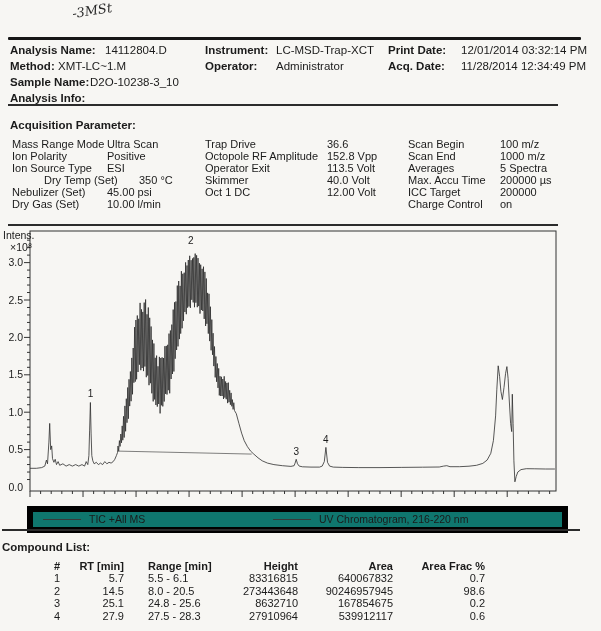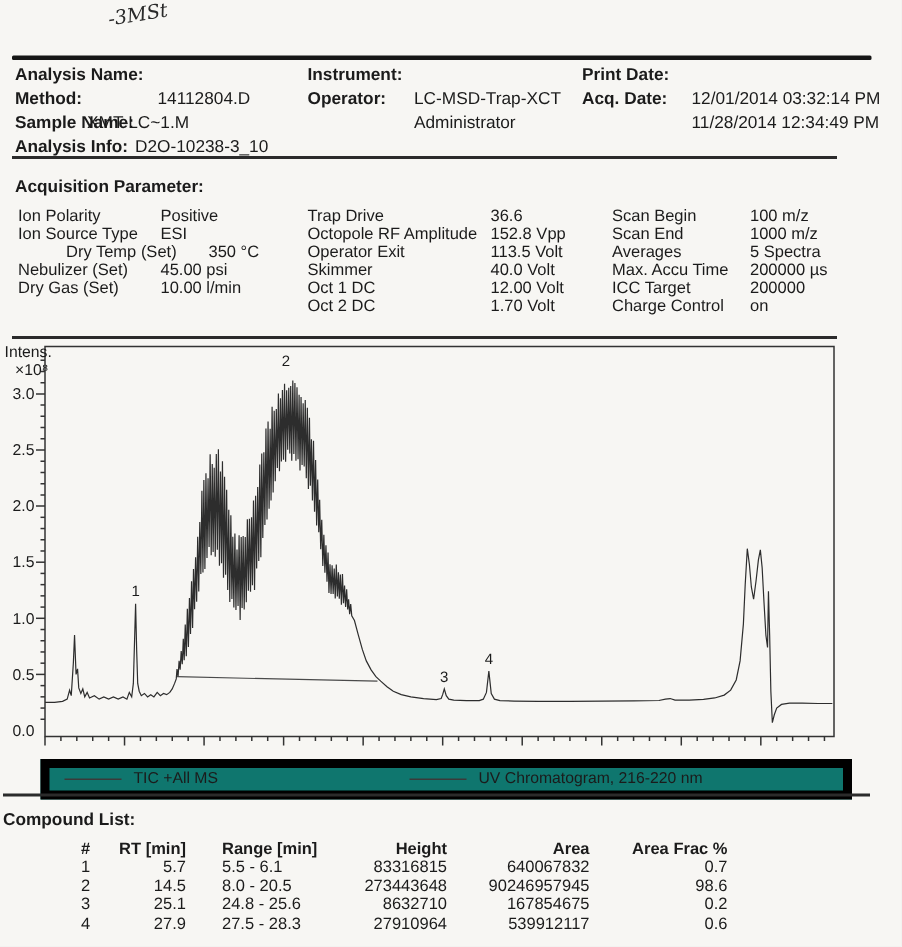--- a/index.html
+++ b/index.html
@@ -6,21 +6,21 @@
   body{background:#e8e8e6;font-family:"Liberation Sans", sans-serif;}
   .page{position:relative;width:601px;height:631px;background:#f7f6f3;overflow:hidden;color:#1b1b1b;}
 
   .hand-note{position:absolute;left:72px;top:3px;transform:rotate(-9deg);
     font-family:"DejaVu Serif", serif;font-style:italic;font-size:13px;color:#2a2a2a;}
   .title{position:absolute;top:6px;left:0;width:100%;text-align:center;
     font-size:21px;letter-spacing:0.2px;color:#111;}
   .title-rule{position:absolute;top:37px;left:8px;width:573px;height:3px;background:#161616;border-radius:1px;}
 
   .lbl{font-weight:bold;font-size:11.5px;}
-  .val{font-size:11.5px;margin-top:16px;}
+  .val{font-size:11.5px;}
   .abs{position:absolute;white-space:nowrap;}
 
   .sep{position:absolute;height:2px;background:#2b2b2b;}
 
   .acq-heading{position:absolute;left:10px;top:119px;font-weight:bold;font-size:11.5px;}
   .acq-col{position:absolute;top:138px;font-size:11px;line-height:12px;white-space:nowrap;}
   .acq-row{display:flex;}
   .acq-label{display:inline-block;}
   .acq-value{display:inline-block;}
 
@@ -70,20 +70,24 @@
     <span class="abs val" style="left:461px;top:44px">12/01/2014 03:32:14 PM</span>
     <span class="abs lbl" style="left:388px;top:60px">Acq. Date:</span>
     <span class="abs val" style="left:461px;top:60px">11/28/2014 12:34:49 PM</span>
   </div>
 
   <div class="sep" style="left:8px;top:104px;width:550px"></div>
 
   <div class="acq-heading">Acquisition Parameter:</div>
   <div class="acq-col" id="acq-col1" style="left:12px">
       <div class="acq-row">
+        <span class="acq-label" style="width: 95px;">Mass Range Mode</span>
+        <span class="acq-value">Ultra Scan</span>
+      </div>
+      <div class="acq-row">
         <span class="acq-label" style="width: 95px;">Ion Polarity</span>
         <span class="acq-value">Positive</span>
       </div>
       <div class="acq-row">
         <span class="acq-label" style="width: 95px;">Ion Source Type</span>
         <span class="acq-value">ESI</span>
       </div>
       <div class="acq-row">
         <span class="acq-label" style="width: 95px; padding-left: 32px;">Dry Temp (Set)</span>
         <span class="acq-value">350 °C</span>
@@ -110,24 +114,20 @@
         <span class="acq-label" style="width: 122px;">Operator Exit</span>
         <span class="acq-value">113.5 Volt</span>
       </div>
       <div class="acq-row">
         <span class="acq-label" style="width: 122px;">Skimmer</span>
         <span class="acq-value">40.0 Volt</span>
       </div>
       <div class="acq-row">
         <span class="acq-label" style="width: 122px;">Oct 1 DC</span>
         <span class="acq-value">12.00 Volt</span>
-      </div>
-      <div class="acq-row">
-        <span class="acq-label" style="width: 122px;">Oct 2 DC</span>
-        <span class="acq-value">1.70 Volt</span>
       </div>
     </div>
   <div class="acq-col" id="acq-col3" style="left:408px">
       <div class="acq-row">
         <span class="acq-label" style="width: 92px;">Scan Begin</span>
         <span class="acq-value">100 m/z</span>
       </div>
       <div class="acq-row">
         <span class="acq-label" style="width: 92px;">Scan End</span>
         <span class="acq-value">1000 m/z</span>

